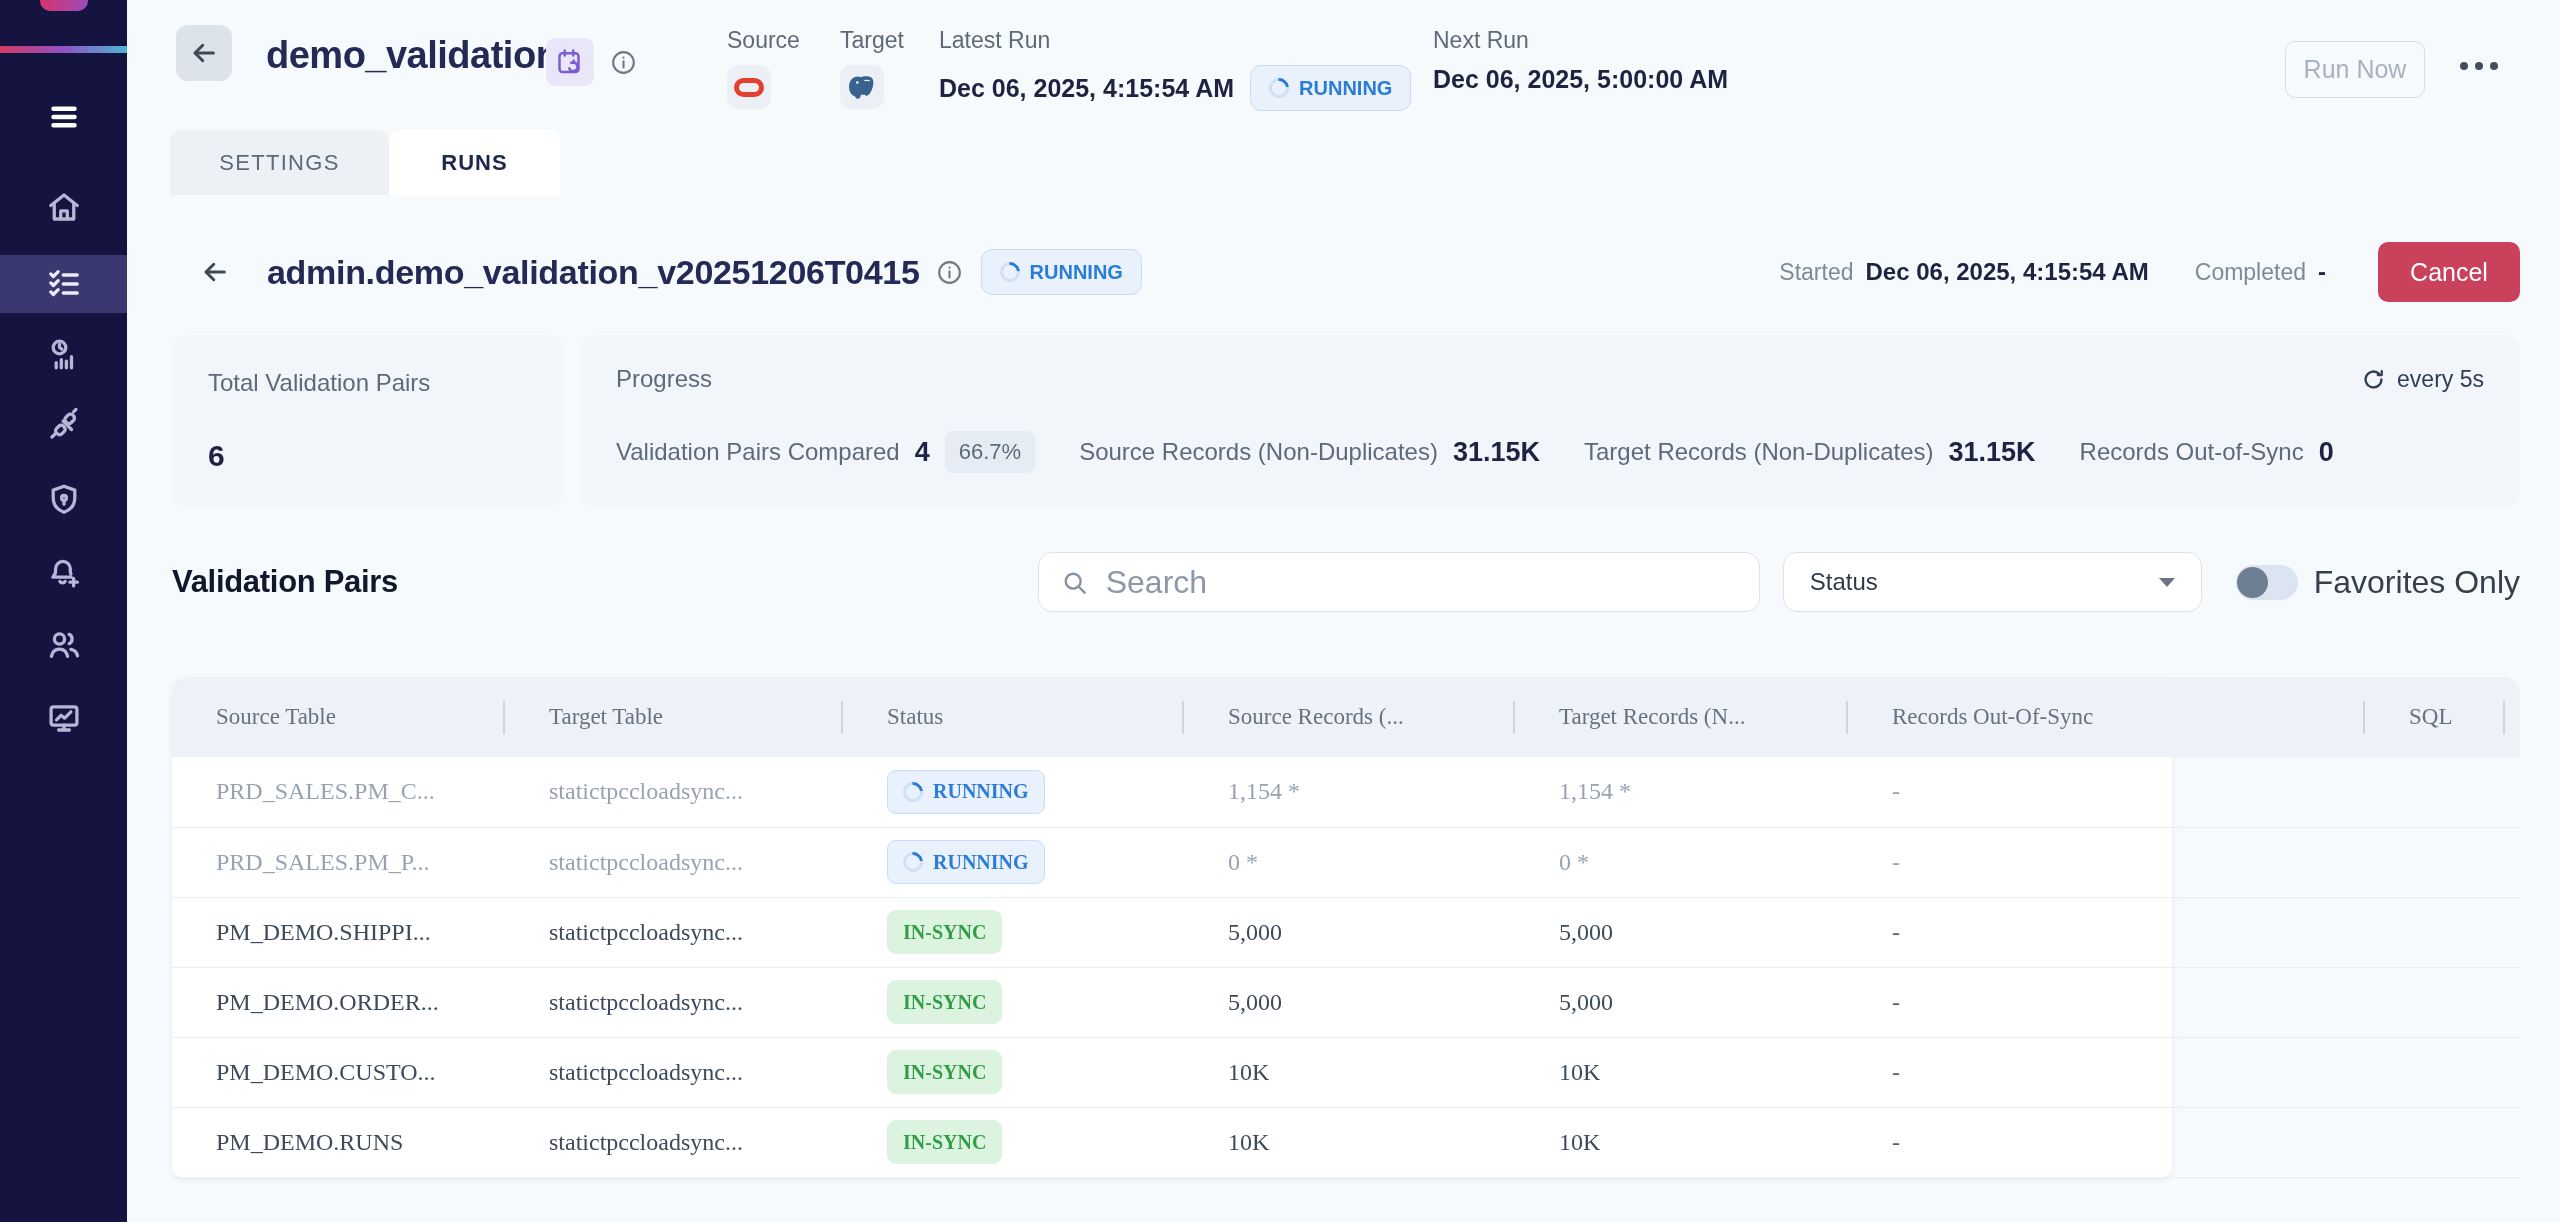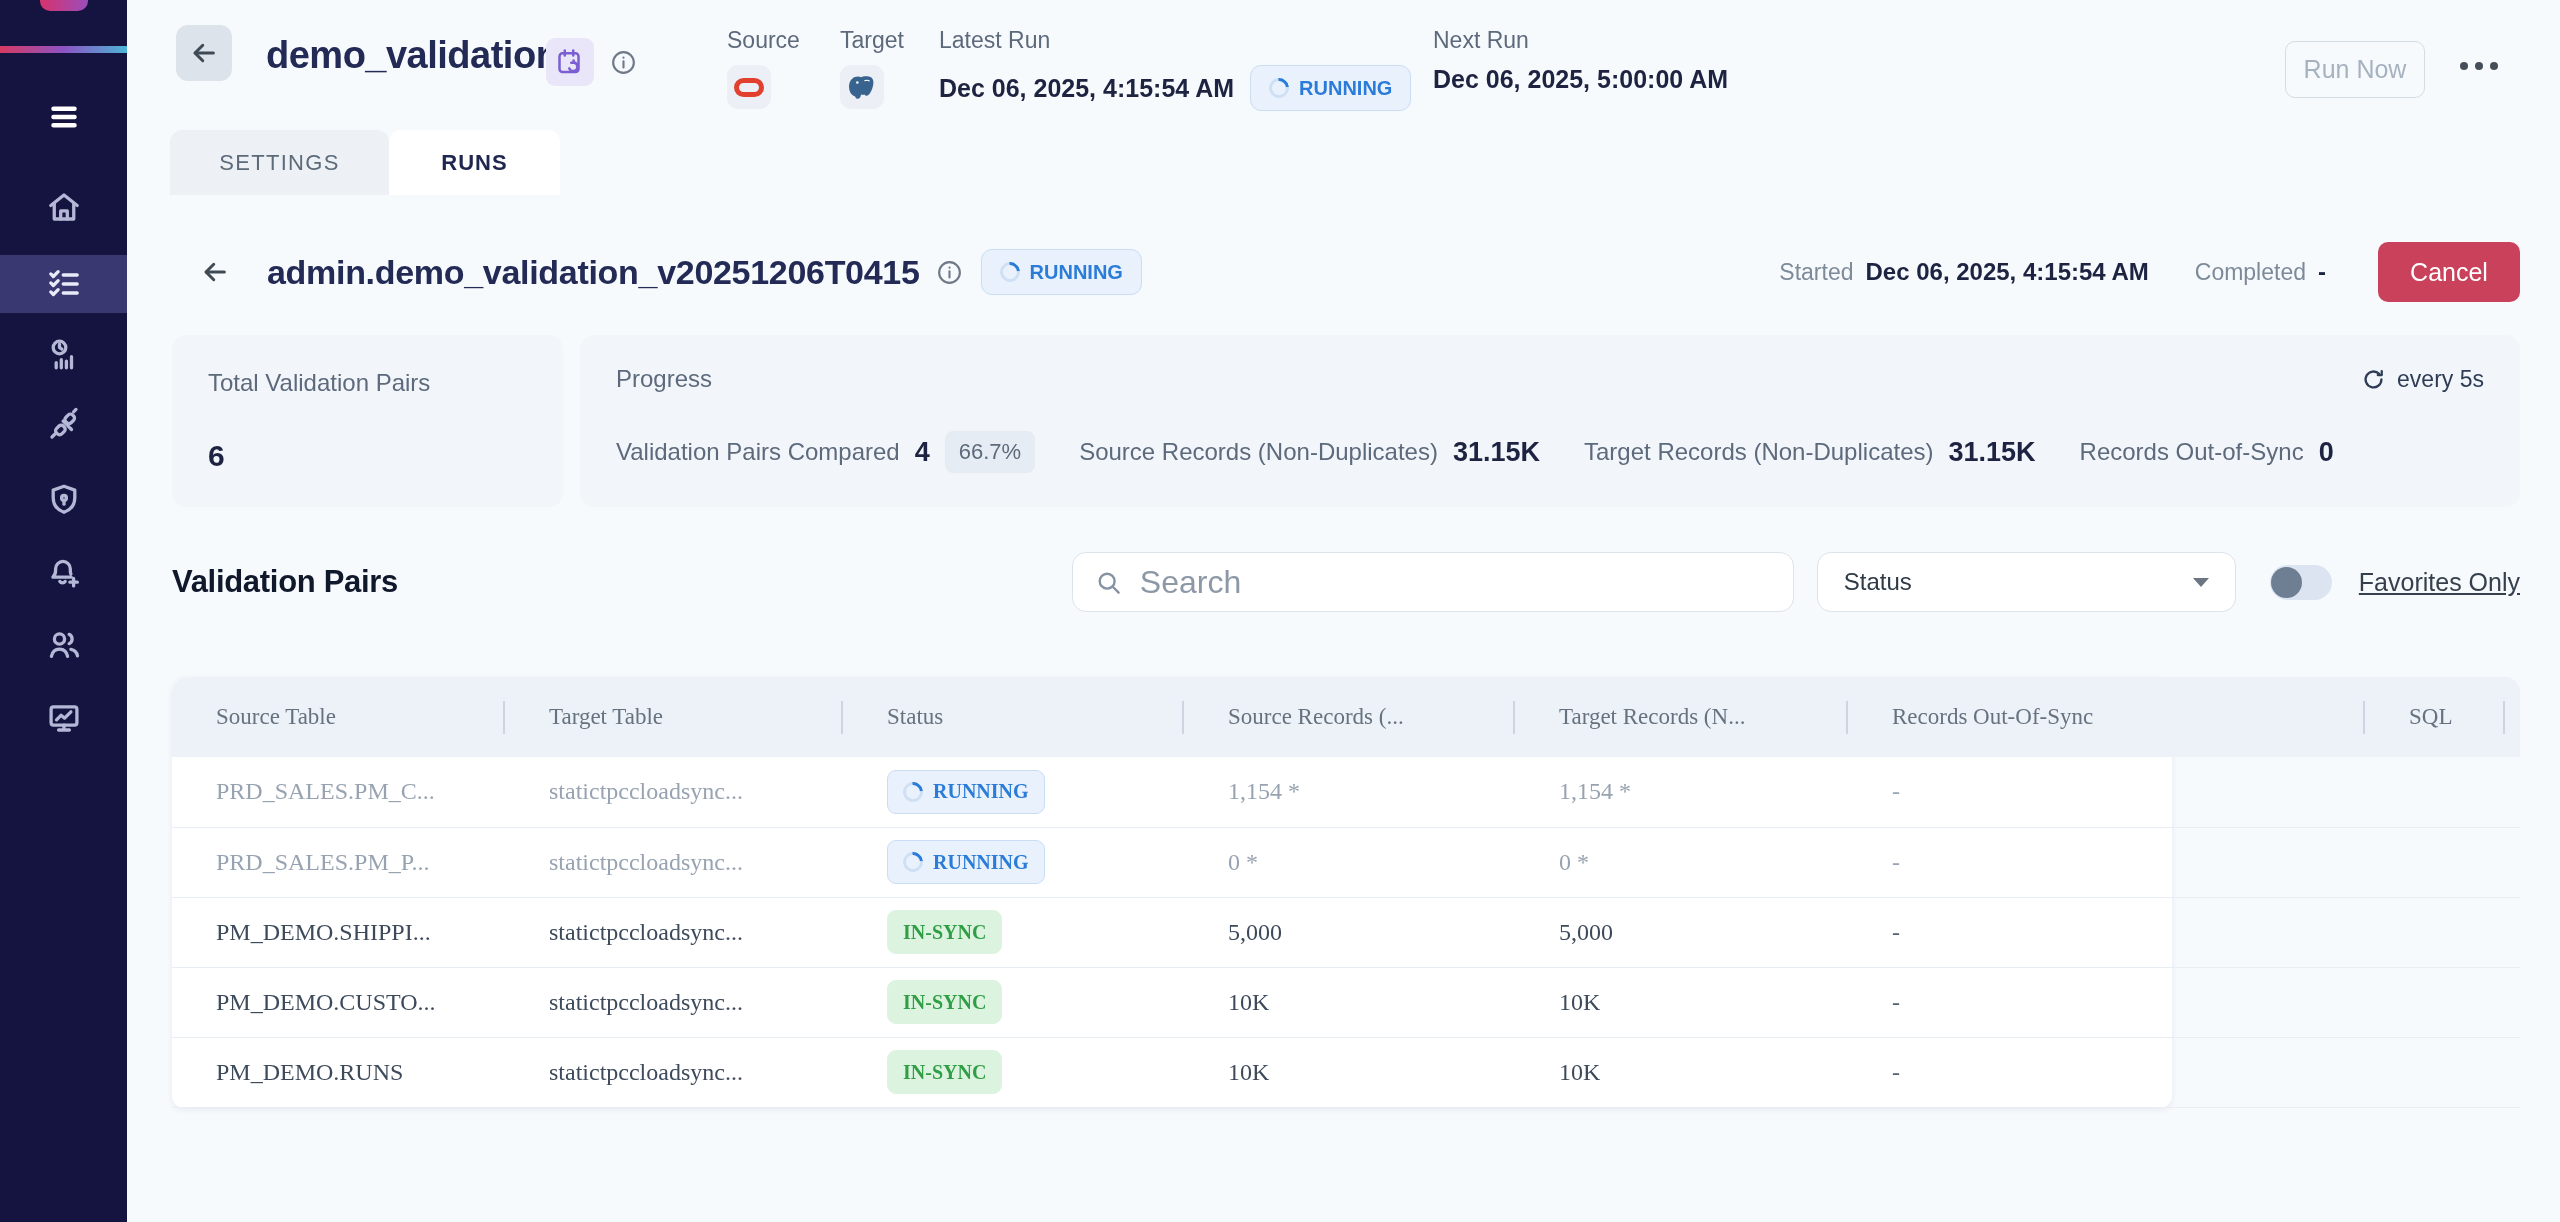--- a/index.html
+++ b/index.html
@@ -97,21 +97,21 @@
     border-radius:14px; display:flex; align-items:center; padding:0 22px; gap:18px; }
   .search-box svg { width:27px; height:27px; stroke:#8592a2; stroke-width:2.1; fill:none; stroke-linecap:round; }
   .search-box input { border:none; outline:none; flex:1; font-size:32px; font-family:inherit; color:#333f4c; background:transparent; }
   .search-box input::placeholder { color:#8d98a7; }
   .status-select { margin-left:23px; width:419px; height:60px; background:#ffffff; border:1.6px solid #dce3eb;
     border-radius:14px; display:flex; align-items:center; padding:0 26px; cursor:pointer; }
   .status-select-label { font-size:24px; color:#2f3a47; }
   .caret { margin-left:auto; width:0; height:0; border-left:8px solid transparent; border-right:8px solid transparent; border-top:9px solid #6c7683; }
   .toggle { margin-left:34px; width:62px; height:35px; border-radius:18px; background:#dbe4f0; position:relative; cursor:pointer; border:none; flex:0 0 62px; }
   .toggle-knob { position:absolute; left:1px; top:2px; width:31px; height:31px; border-radius:50%; background:#6f7f93; }
-  .toggle-label { margin-left:27px; font-size:25px; color:#36404d; white-space:nowrap;text-decoration:underline; }
+  .toggle-label { margin-left:16px; font-size:32px; color:#36404d; white-space:nowrap; }
 
   
   .table-card { margin:65px 40px 0 45px; width:2000px; background:#ffffff; border-radius:16px 16px 12px 12px;
     box-shadow:0 2px 6px rgba(25,39,70,0.08);font-family:Liberation Serif, serif; }
   table { border-collapse:collapse; table-layout:fixed; width:2348px; }
   thead th { background:#edf2f8; height:80px; text-align:left; font-size:23px; font-weight:500; color:#66727f;
     padding:0 0 0 44px; position:relative; white-space:nowrap; overflow:hidden; }
   thead th:first-child { border-top-left-radius:16px; }
   thead th:last-child { border-top-right-radius:16px; }
   thead th.div::after { content:""; position:absolute; right:0; top:24px; height:33px; width:2px; background:#ccd5e0; }
@@ -411,20 +411,32 @@
           <td><span class="status-badge insync">
                 <span>IN-SYNC</span>
               </span></td>
           <td>5,000</td>
           <td>5,000</td>
           <td class="dash">-</td>
           <td></td>
             <td></td>
         </tr>
         <tr>
+          <td>PM_DEMO.ORDER...</td>
+          <td>statictpccloadsync...</td>
+          <td><span class="status-badge insync">
+                <span>IN-SYNC</span>
+              </span></td>
+          <td>5,000</td>
+          <td>5,000</td>
+          <td class="dash">-</td>
+          <td></td>
+            <td></td>
+        </tr>
+        <tr>
           <td>PM_DEMO.CUSTO...</td>
           <td>statictpccloadsync...</td>
           <td><span class="status-badge insync">
                 <span>IN-SYNC</span>
               </span></td>
           <td>10K</td>
           <td>10K</td>
           <td class="dash">-</td>
           <td></td>
             <td></td>

